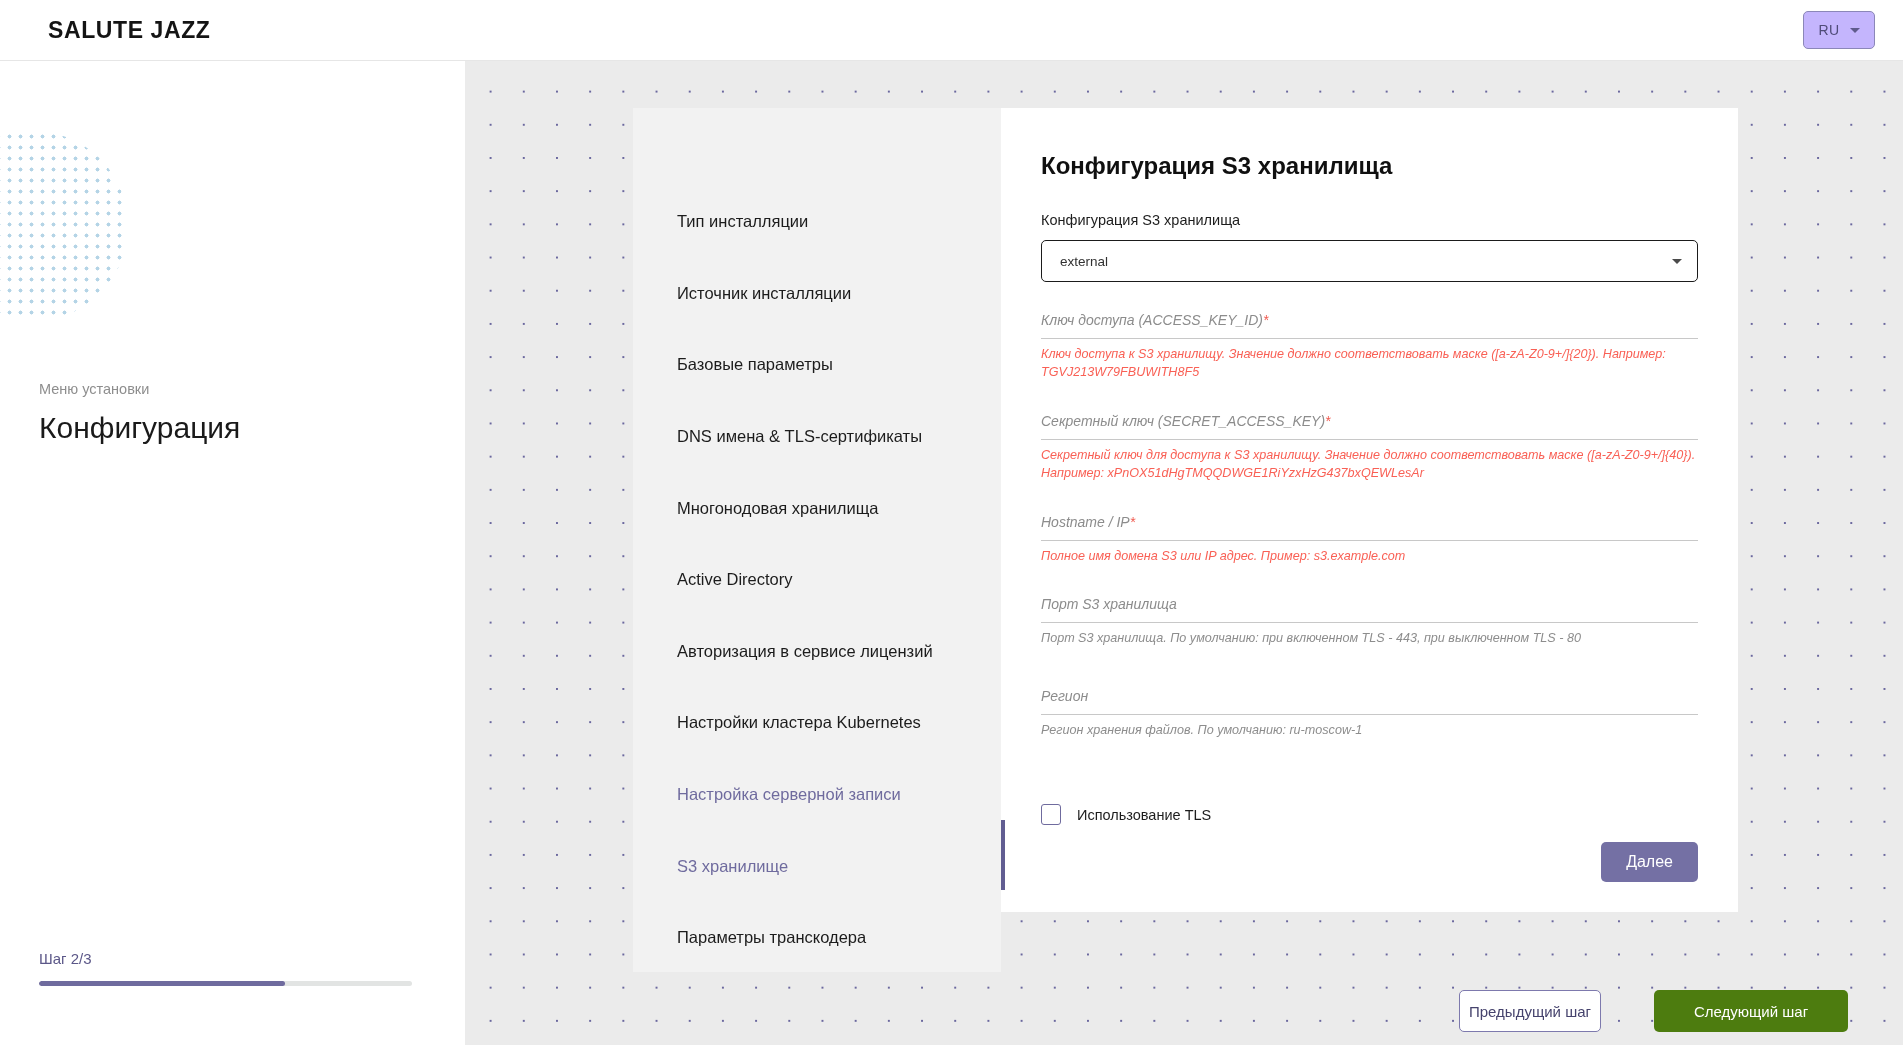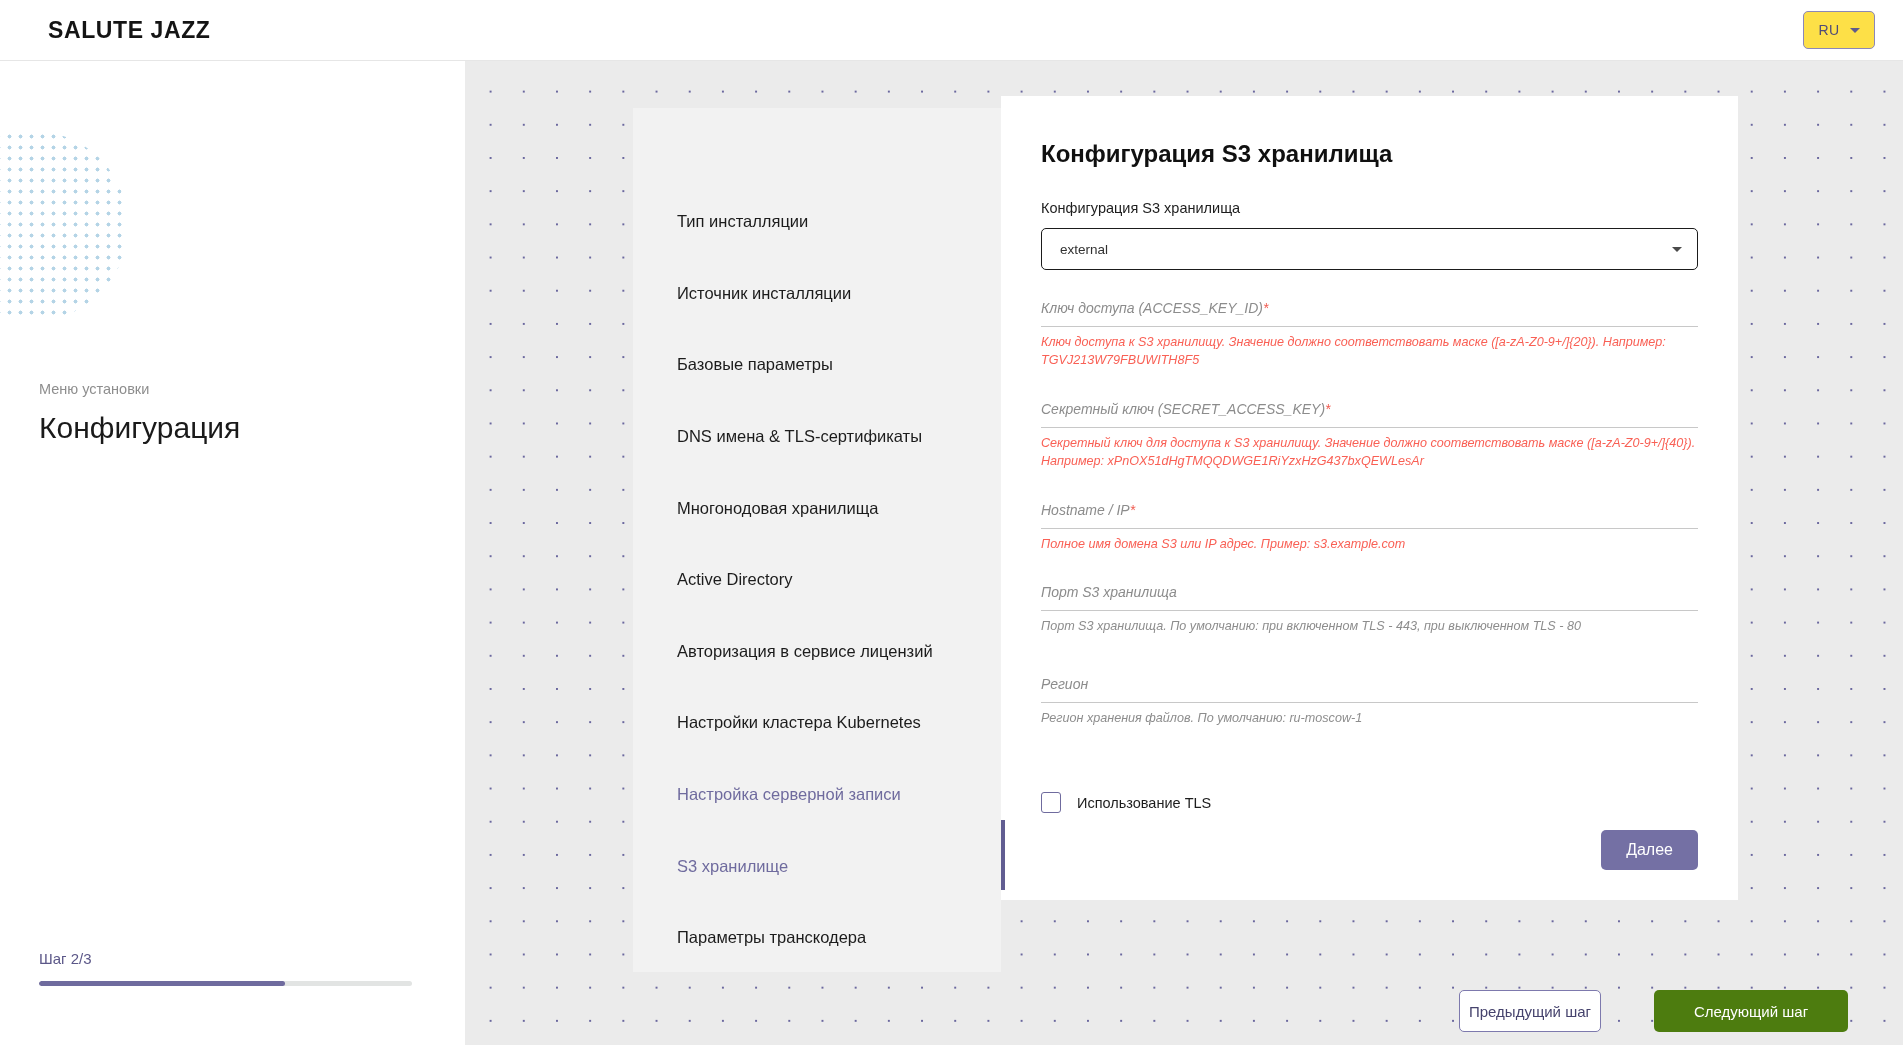--- a/index.html
+++ b/index.html
@@ -25,21 +25,21 @@
     font-size: 23px;
     font-weight: bold;
     letter-spacing: 0.6px;
     color: #141414;
   }
   .lang-select {
     position: absolute; right: 28px; top: 11px;
     width: 72px; height: 38px;
     border: 1px solid #8b87b8;
     border-radius: 5px;
-    background: #fde047;
+    background: #c4b5fd;
     display: flex; align-items: center; justify-content: center;
     gap: 10px;
     cursor: pointer;
   }
   .lang-select .lbl { font-size: 14px; color: #4f4b78; letter-spacing: .5px; }
   .caret {
     width: 0; height: 0;
     border-left: 5px solid transparent;
     border-right: 5px solid transparent;
     border-top: 5px solid #5f5b8c;
@@ -106,21 +106,21 @@
     padding-left: 44px;
     font-size: 16.5px;
     color: #1c1c1c;
     cursor: pointer;
     white-space: nowrap;
   }
   .navitem.active { color: #6f6b9e; }
 
   
   .formcard {
-    position: absolute; left: 1001px; top: 96px;
+    position: absolute; left: 1001px; top: 108px;
     width: 737px; height: 804px;
     background: #ffffff;
   }
   .active-bar {
     position: absolute; left: 1001px; top: 820px;
     width: 4px; height: 70px;
     background: #615d91;
     z-index: 3;
   }
 

